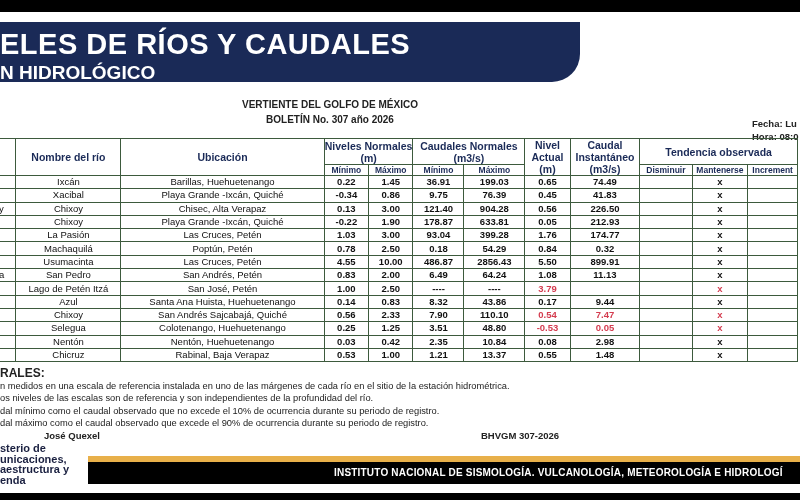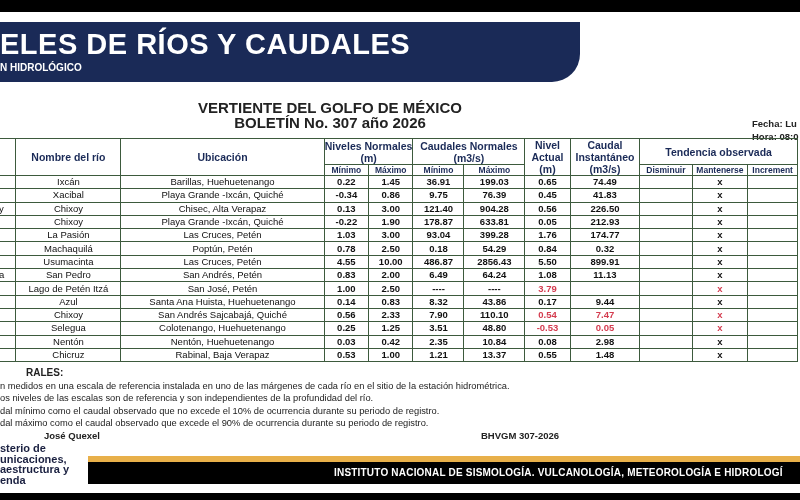--- a/index.html
+++ b/index.html
@@ -1,22 +1,22 @@
 <!DOCTYPE html>
 <html><head>
   <meta charset="utf-8">
   <style>
     * { box-sizing: border-box; margin: 0; padding: 0; }
     html, body { width: 800px; height: 500px; overflow: hidden; background: #000; }
     body { position: relative; font-family: "Liberation Sans", sans-serif; }
     .page { position: absolute; left: 0; top: 12px; width: 800px; height: 481px; background: #fff; overflow: hidden; }
     .banner { position: absolute; left: 0; top: 10px; width: 580px; height: 60px; background: #1a2a57; border-radius: 0 0 28px 0; }
     .banner-title { position: absolute; left: 0; top: 6px; color: #fff; font-weight: bold; font-size: 29px; letter-spacing: 0.5px; white-space: nowrap; }
-    .banner-sub { position: absolute; left: 0; top: 40px; color: #fff; font-weight: bold; font-size: 10px; white-space: nowrap; }
-    .subtitle { position: absolute; left: 0; width: 660px; text-align: center; font-weight: bold; font-size: 15px; color: #222; }
+    .banner-sub { position: absolute; left: 0; top: 40px; color: #fff; font-weight: bold; font-size: 19px; white-space: nowrap; }
+    .subtitle { position: absolute; left: 0; width: 660px; text-align: center; font-weight: bold; font-size: 10px; color: #222; }
     .sub1 { top: 87px; }
     .sub2 { top: 102px; }
     .meta { position: absolute; left: 752px; font-weight: bold; font-size: 9.5px; color: #222; white-space: nowrap; }
     .meta1 { top: 106px; }
     .meta2 { top: 119px; }
     table.data { position: absolute; left: -2px; top: 126px; border-collapse: collapse; font-size: 9.5px; color: #111; }
     table.data td, table.data th { border: 1px solid #3d5a3d; text-align: center; padding: 0; white-space: nowrap; }
     table.data th { font-weight: bold; color: #1a2a57; }
     .hdr-main { height: 26px; font-size: 10.5px; }
     .hdr-sub { height: 11px; font-size: 8.5px; }
@@ -30,21 +30,21 @@
     .c3 { width: 45px; }
     .c4 { width: 45px; }
     .c5 { width: 52px; }
     .c6 { width: 62px; }
     .c7 { width: 46px; }
     .c8 { width: 70px; margin-top: 40px; }
     .c9 { width: 53px; }
     .c10 { width: 56px; }
     .c11 { width: 50px; }
     .notes { position: absolute; left: 0; top: 355px; font-size: 9.3px; color: #222; line-height: 12.6px; }
-    .notes .nh { font-weight: bold; font-size: 10px; padding-left: 26px; }
+    .notes .nh { font-weight: bold; font-size: 12px; }
     .signer { position: absolute; left: 44px; top: 418px; font-weight: bold; font-size: 9.5px; color: #222; }
     .code { position: absolute; left: 481px; top: 418px; font-weight: bold; font-size: 9.5px; color: #222; }
     .ministry { position: absolute; left: 0; top: 431px; font-size: 11px; line-height: 10.5px; color: #1a2040; }
     .ministry .l1 { font-weight: bold; }
     .ministry .lb { font-weight: bold; }
     .footer-gold { position: absolute; left: 88px; top: 444px; width: 712px; height: 6px; background: #e8b04a; }
     .footer-bar { position: absolute; left: 88px; top: 450px; width: 712px; height: 22px; background: #000000; }
     .footer-text { position: absolute; left: 246px; top: 5px; color: #fff; font-weight: bold; font-size: 10px; white-space: nowrap; letter-spacing: 0.2px; }
   </style>
 </head>

